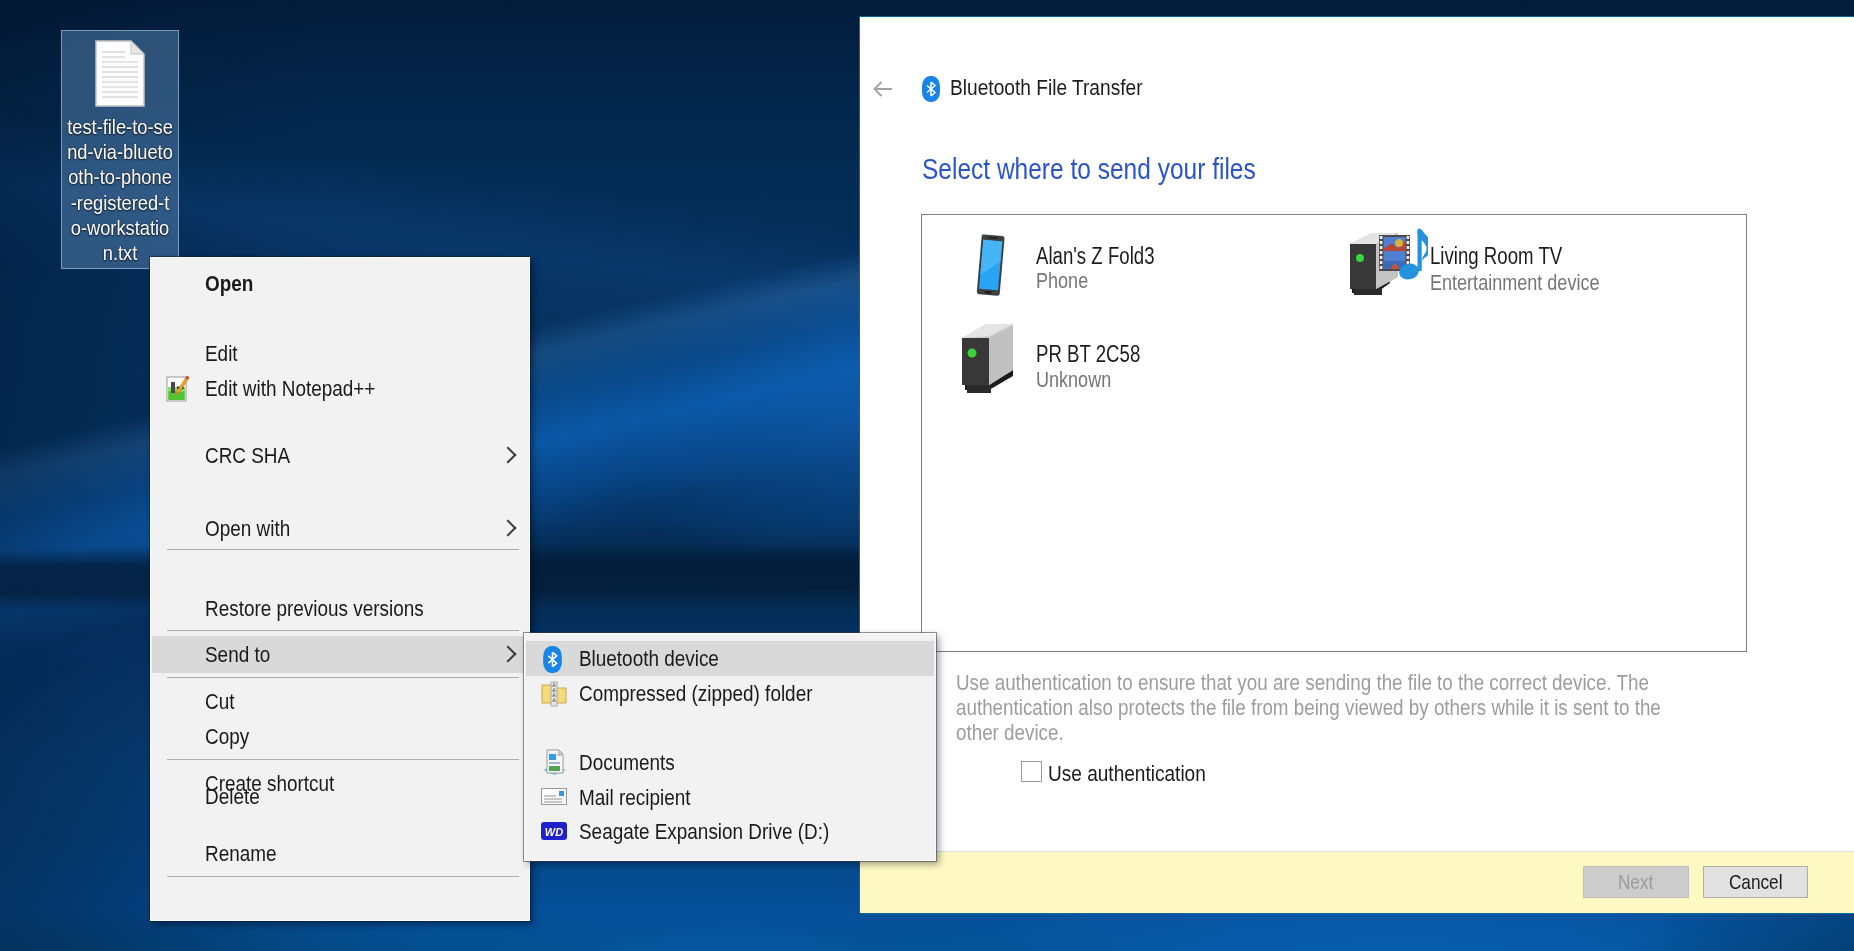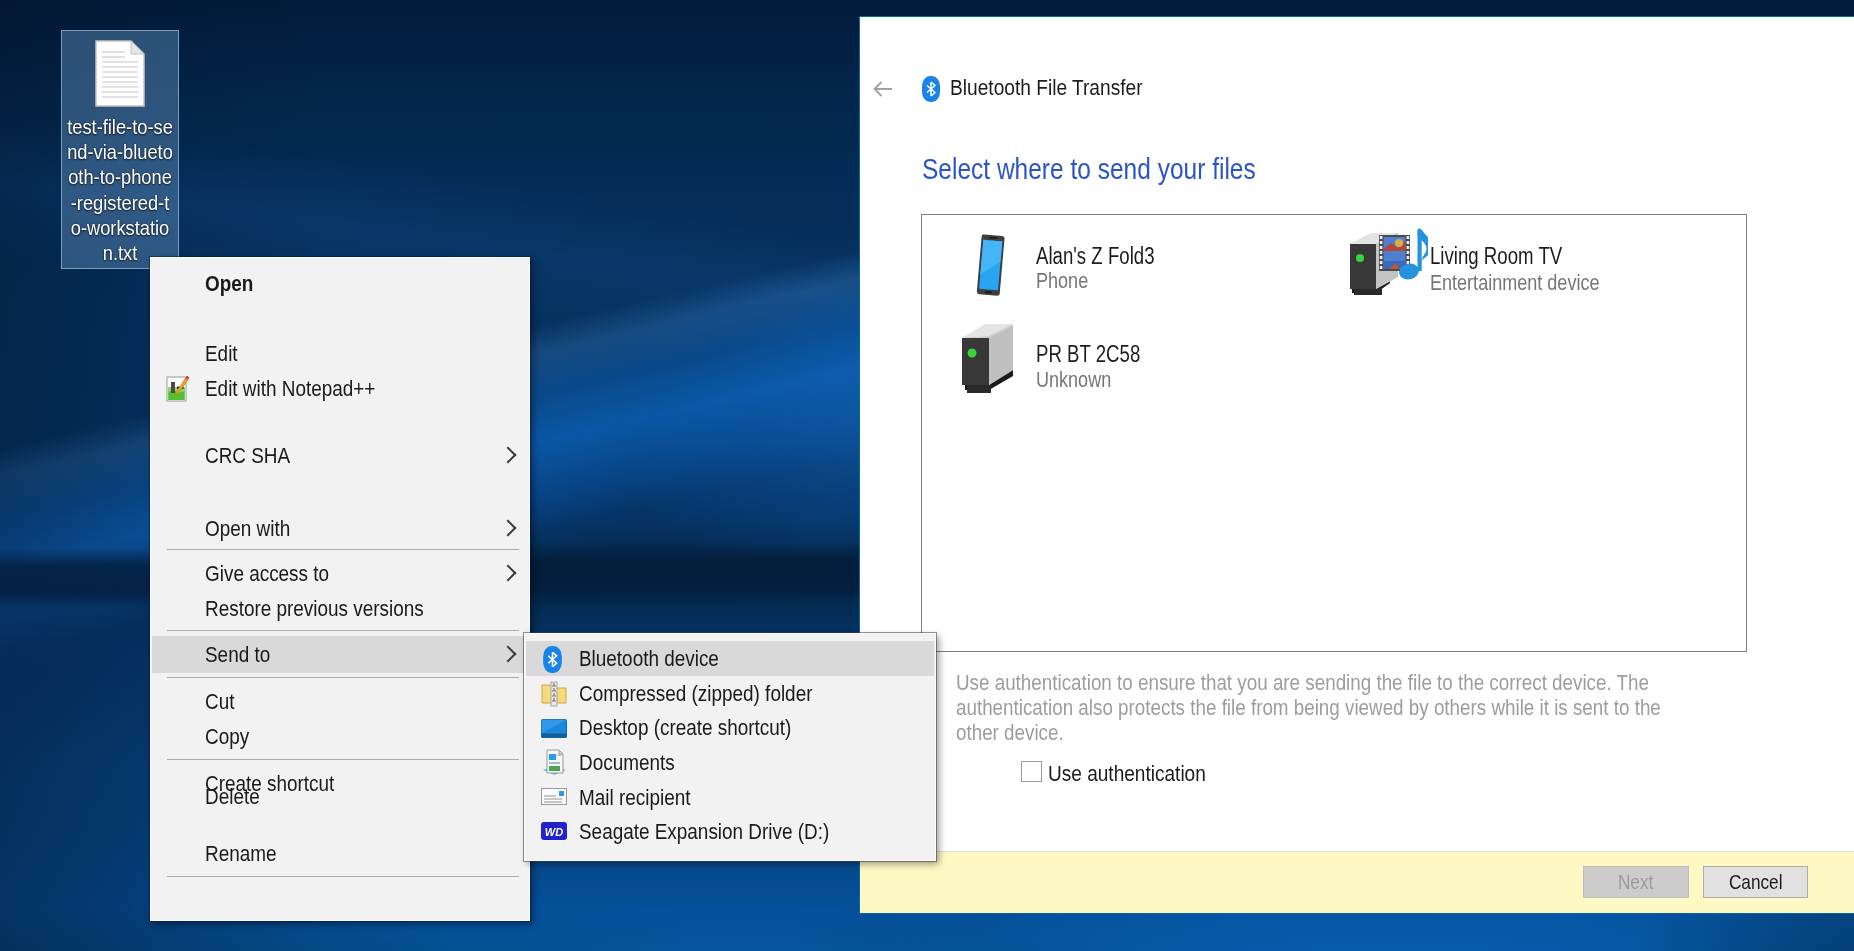--- a/index.html
+++ b/index.html
@@ -145,24 +145,20 @@
   </div>
   <div class="mi" style="top:180px">
       <span class="tx">CRC SHA</span>
       <span class="chev"></span>
     </div>
   <div class="mi" style="top:253px">
       <span class="tx">Open with</span>
       <span class="chev"></span>
     </div>
   <div class="msep" style="top:291px"></div>
-  <div class="mi" style="top:298px">
-      <span class="tx">Give access to</span>
-      <span class="chev"></span>
-    </div>
   <div class="mi" style="top:333px">
       <span class="tx">Restore previous versions</span>
     </div>
   <div class="msep" style="top:372px"></div>
   <div class="mi" style="top:379px">
       <span class="tx">Send to</span>
       <span class="chev"></span>
     </div>
   <div class="msep" style="top:419px"></div>
   <div class="mi" style="top:461px">
@@ -283,28 +279,20 @@
     </svg>
   </div>
   <div class="si" style="top:42.6px">
       <span class="tx">Compressed (zipped) folder</span>
     <svg class="ic" style="left:16px;top:4px" width="26" height="26" viewBox="0 0 26 26">
       <path d="M1 4 h8 l3 3 h13 v15 H1 z" fill="#f5d97a" stroke="#caa84e" stroke-width="1"></path>
       <rect x="10" y="1" width="6" height="24" fill="#e8e8e8" stroke="#999" stroke-width="0.8"></rect>
       <path d="M13 2 v3 M11 5 h4 M13 7 v3 M11 10 h4 M13 12 v3 M11 15 h4 M13 17 v3 M11 20 h4" stroke="#777" stroke-width="1.2"></path>
     </svg>
   </div>
-  <div class="si" style="top:77.2px">
-      <span class="tx">Desktop (create shortcut)</span>
-    <svg class="ic" style="left:16px;top:8px" width="26" height="19" viewBox="0 0 26 19">
-      <rect x="0.5" y="0.5" width="25" height="18" rx="1" fill="#1c86de" stroke="#16699c"></rect>
-      <path d="M0.5 0.5 h25 l-25 14 z" fill="#3fa0ec" opacity="0.65"></path>
-      <rect x="0.5" y="14.5" width="25" height="4" fill="#145f94"></rect>
-    </svg>
-  </div>
   <div class="si" style="top:111.8px">
       <span class="tx">Documents</span>
     <svg class="ic" style="left:17px;top:3px" width="25" height="28" viewBox="0 0 25 28">
       <path d="M1 21 l11.5 5 L24 21 l-11.5 -5 z" fill="#6cc0f0"></path>
       <path d="M5 1 h12 l4 4 v19 H5 z" fill="#f6f6f6" stroke="#9a9a9a"></path>
       <path d="M17 1 l4 4 h-4 z" fill="#d8d8d8" stroke="#9a9a9a" stroke-width="0.8"></path>
       <rect x="7" y="5" width="7" height="6" fill="#2e9be6"></rect>
       <rect x="15.5" y="5" width="4" height="2" fill="#bbb"></rect>
       <rect x="7" y="13" width="11" height="2" fill="#9ebbd2"></rect>
       <rect x="7" y="17" width="11" height="5" fill="#4ea44e"></rect>

